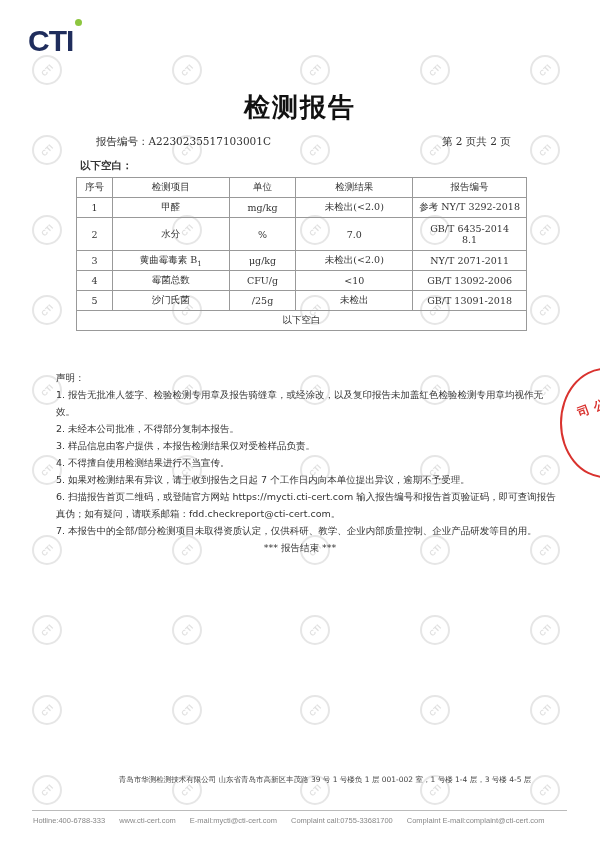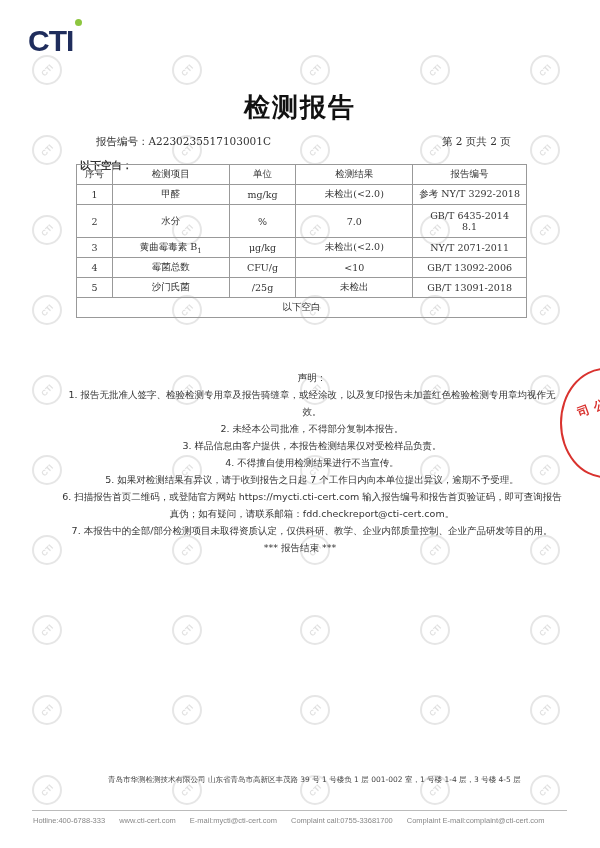--- a/index.html
+++ b/index.html
@@ -39,48 +39,48 @@
   .report-no {
     position: absolute; left: 96px; top: 135px; font: 10.5px "DejaVu Serif", serif; color: #333;
   }
   .page-no {
     position: absolute; left: 442px; top: 135px; font: 10.5px "DejaVu Serif", serif; color: #333;
   }
   .section-label {
     position: absolute; left: 80px; top: 159px; font: bold 10.5px "DejaVu Sans", sans-serif; color: #333;
   }
   table.results {
-    position: absolute; left: 76px; top: 164px; width: 451px;
+    position: absolute; left: 76px; top: 177px; width: 451px;
     border-collapse: collapse; font: 9.5px "DejaVu Serif", serif; color: #333;
   }
   table.results td, table.results th {
     border: 1px solid #999; text-align: center; padding: 0; height: 19px; font-weight: normal;
   }
   table.results .tall td { height: 32px; }
   .sub { font-size: 7px; vertical-align: sub; }
   .notes {
-    position: absolute; left: 62px; top: 369px; width: 500px;
-    font: 9.5px "DejaVu Sans", sans-serif; color: #333; line-height: 17px; text-align: center;
+    position: absolute; left: 56px; top: 369px; width: 500px;
+    font: 9.5px "DejaVu Sans", sans-serif; color: #333; line-height: 17px;
   }
   .notes p { margin: 0; }
   .end-mark {
     position: absolute; left: 0; width: 600px; top: 542px; text-align: center;
     font: 9.5px "DejaVu Sans", sans-serif; color: #333;
   }
   .stamp {
     position: absolute; left: 560px; top: 368px; width: 90px; height: 110px;
     border: 2px solid #d9322e; border-radius: 50%; box-sizing: border-box;
   }
   .stamp-text {
     position: absolute; left: 568px; top: 388px; color: #d9322e;
     font: bold 12px "DejaVu Sans", sans-serif; writing-mode: vertical-rl;
     transform: rotate(-20deg); letter-spacing: 2px;
   }
   .address {
-    position: absolute; left: 108px; width: 450px; top: 774px; 
+    position: absolute; left: 100px; width: 450px; top: 774px; text-align: center;
     font: 7.5px "DejaVu Sans", sans-serif; color: #444; line-height: 12px;
   }
   .footer-line {
     position: absolute; left: 32px; top: 810px; width: 535px; height: 1px; background: #bbb;
   }
   .footer {
     position: absolute; left: 33px; top: 816px; width: 540px; display: flex; gap: 14px;
     font: 7.5px "Liberation Sans", sans-serif; color: #888; white-space: nowrap;
   }
 </style>

